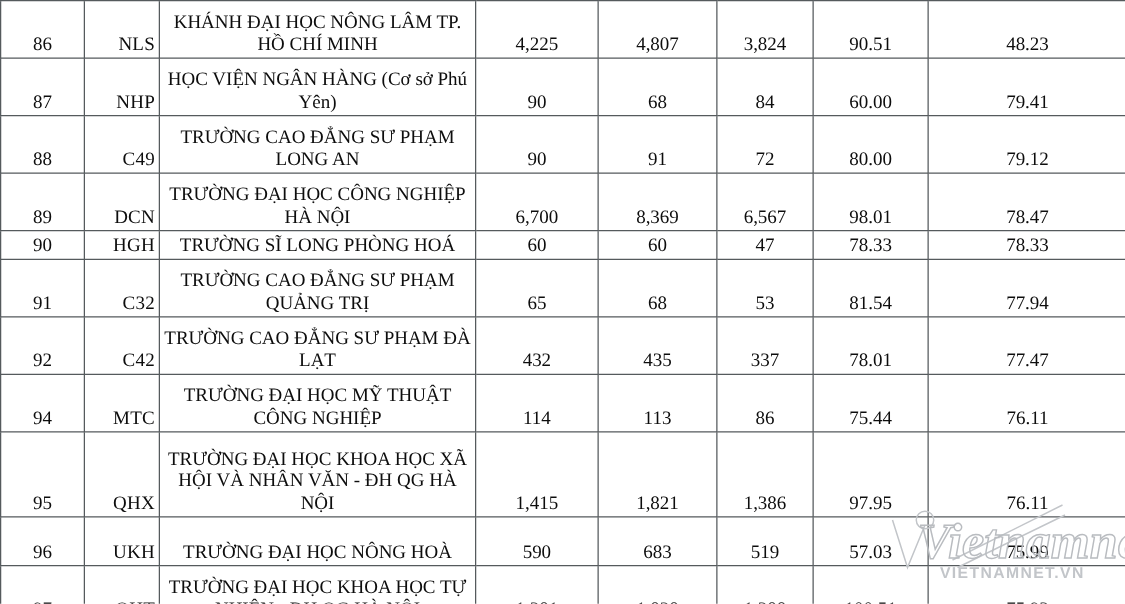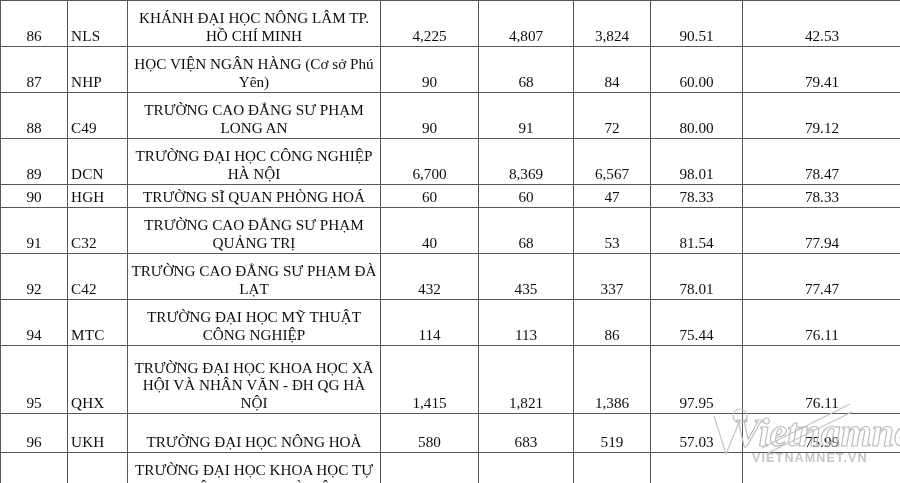--- a/index.html
+++ b/index.html
@@ -26,21 +26,21 @@
   col.c-idx{width:67px;}
   col.c-code{width:60px;}
   col.c-name{width:253px;}
   col.c-n1{width:98px;}
   col.c-n2{width:95px;}
   col.c-n3{width:77px;}
   col.c-n4{width:92px;}
   col.c-n5{width:159px;}
 
   td.idx{text-align:center;}
-  td.code{text-align:left;letter-spacing:.2px;}
+  td.code{text-align:right;letter-spacing:.2px;}
   td.name{text-align:center;line-height:17.2px;}
   td.num{text-align:center;}
 
   
   .wm{
     position:absolute;pointer-events:none;user-select:none;
     left:700px;top:398px;width:200px;height:72px;
   }
   .wm svg{display:block;}
   .wm-word{
@@ -83,21 +83,21 @@
           <td class="num"></td>
         </tr>
         <tr style="height: 46px;">
           <td class="idx">86</td>
           <td class="code">NLS</td>
           <td class="name">KHÁNH ĐẠI HỌC NÔNG LÂM TP. HỒ CHÍ MINH</td>
           <td class="num">4,225</td>
           <td class="num">4,807</td>
           <td class="num">3,824</td>
           <td class="num">90.51</td>
-          <td class="num">42.53</td>
+          <td class="num">48.23</td>
         </tr>
         <tr style="height: 46px;">
           <td class="idx">87</td>
           <td class="code">NHP</td>
           <td class="name">HỌC VIỆN NGÂN HÀNG (Cơ sở Phú Yên)</td>
           <td class="num">90</td>
           <td class="num">68</td>
           <td class="num">84</td>
           <td class="num">60.00</td>
           <td class="num">79.41</td>
@@ -118,32 +118,32 @@
           <td class="name">TRƯỜNG ĐẠI HỌC CÔNG NGHIỆP HÀ NỘI</td>
           <td class="num">6,700</td>
           <td class="num">8,369</td>
           <td class="num">6,567</td>
           <td class="num">98.01</td>
           <td class="num">78.47</td>
         </tr>
         <tr style="height: 23px;">
           <td class="idx">90</td>
           <td class="code">HGH</td>
-          <td class="name">TRƯỜNG SĨ QUAN PHÒNG HOÁ</td>
+          <td class="name">TRƯỜNG SĨ LONG PHÒNG HOÁ</td>
           <td class="num">60</td>
           <td class="num">60</td>
           <td class="num">47</td>
           <td class="num">78.33</td>
           <td class="num">78.33</td>
         </tr>
         <tr style="height: 46px;">
           <td class="idx">91</td>
           <td class="code">C32</td>
           <td class="name">TRƯỜNG CAO ĐẲNG SƯ PHẠM QUẢNG TRỊ</td>
-          <td class="num">40</td>
+          <td class="num">65</td>
           <td class="num">68</td>
           <td class="num">53</td>
           <td class="num">81.54</td>
           <td class="num">77.94</td>
         </tr>
         <tr style="height: 46px;">
           <td class="idx">92</td>
           <td class="code">C42</td>
           <td class="name">TRƯỜNG CAO ĐẲNG SƯ PHẠM ĐÀ LẠT</td>
           <td class="num">432</td>
@@ -169,21 +169,21 @@
           <td class="num">1,415</td>
           <td class="num">1,821</td>
           <td class="num">1,386</td>
           <td class="num">97.95</td>
           <td class="num">76.11</td>
         </tr>
         <tr style="height: 39px;">
           <td class="idx">96</td>
           <td class="code">UKH</td>
           <td class="name">TRƯỜNG ĐẠI HỌC NÔNG HOÀ</td>
-          <td class="num">580</td>
+          <td class="num">590</td>
           <td class="num">683</td>
           <td class="num">519</td>
           <td class="num">57.03</td>
           <td class="num">75.99</td>
         </tr>
         <tr style="height: 46px;">
           <td class="idx">97</td>
           <td class="code">QHT</td>
           <td class="name">TRƯỜNG ĐẠI HỌC KHOA HỌC TỰ NHIÊN - ĐH QG HÀ NỘI</td>
           <td class="num">1,381</td>

